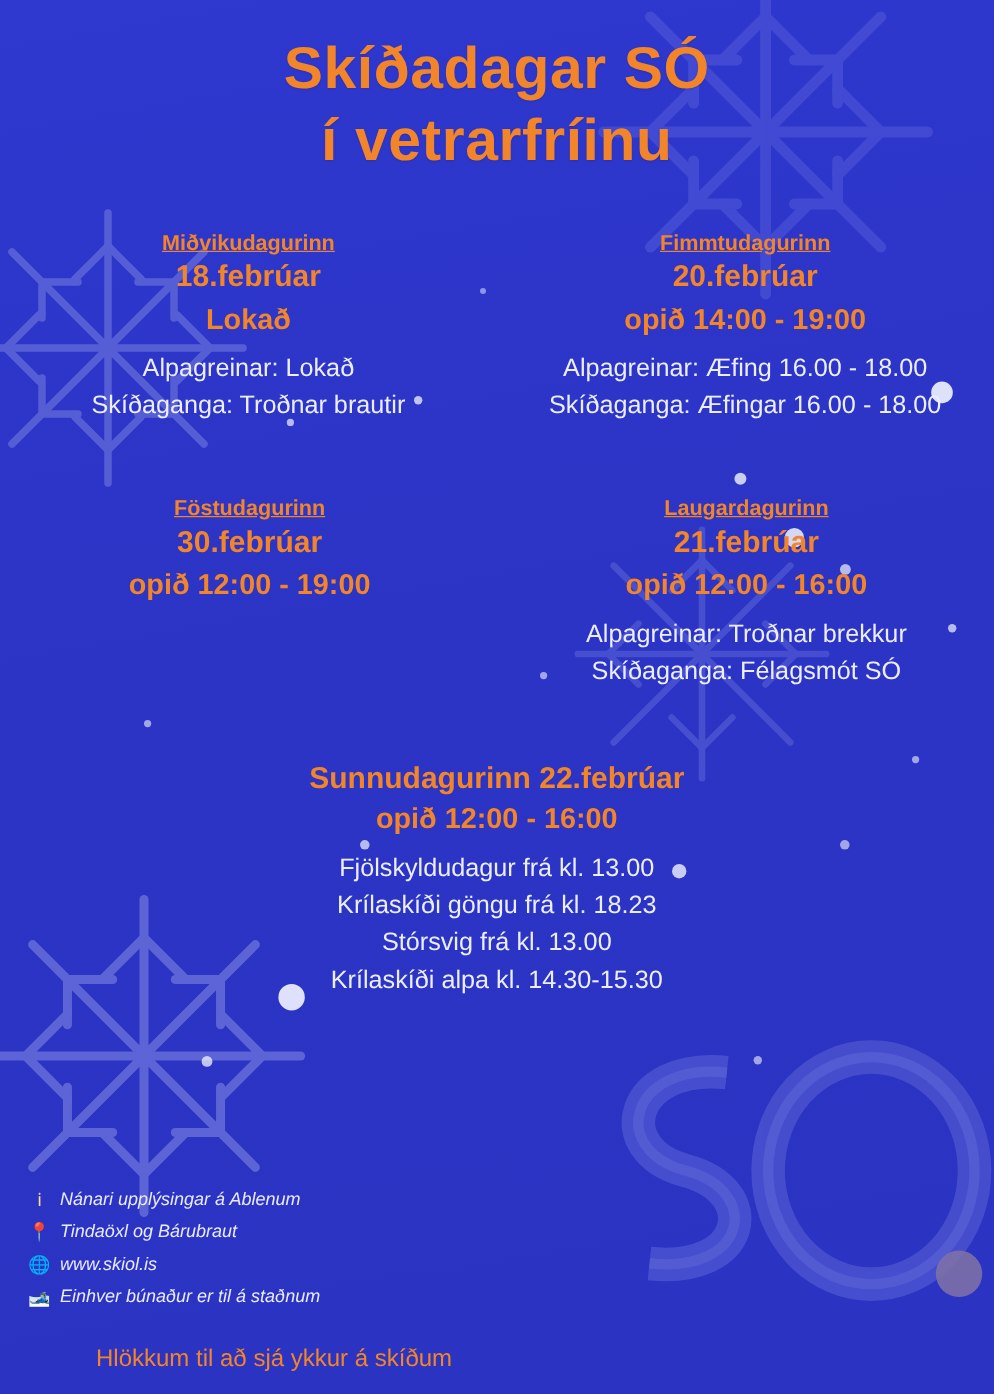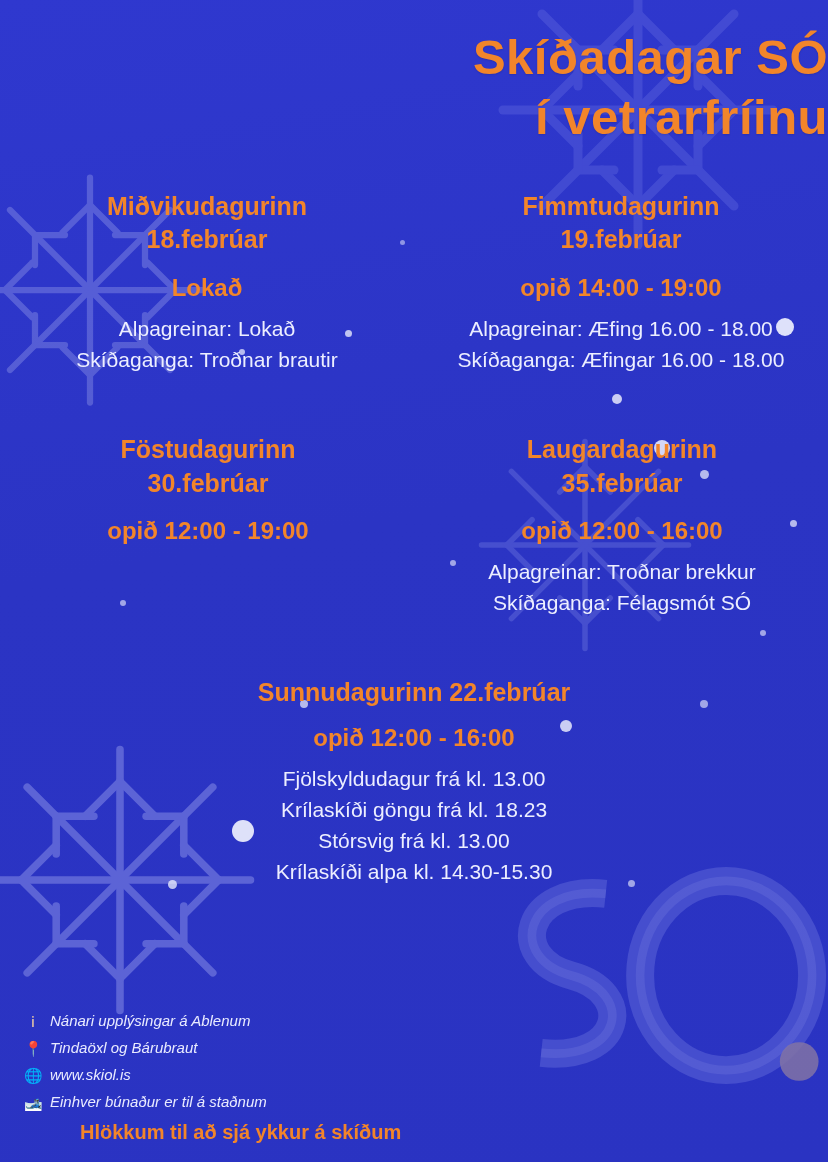--- a/index.html
+++ b/index.html
@@ -50,21 +50,21 @@
 
   
   .content {
     position: relative;
     z-index: 5;
     width: 100%;
     height: 100%;
   }
 
   .title {
-    text-align: right;
+    text-align: center;
     color: #f2852a;
     font-size: 49px;
     font-weight: bold;
     line-height: 1.22;
     letter-spacing: 0.5px;
     padding-top: 28px;
     text-shadow: 0 1px 2px rgba(0,0,0,0.12);
   }
   .title-line2 { display: block; }
 
@@ -77,35 +77,36 @@
     width: 50%;
     box-sizing: border-box;
     padding: 0 14px;
     text-align: center;
   }
   .day-col.row2 { margin-top: 58px; padding-left: 16px; }
 
   .day-name {
     color: #f2852a;
     font-weight: bold;
+    font-size: 18px;
+    line-height: 1.35;
+    text-decoration: underline;
+  }
+  .day-date {
+    color: #f2852a;
+    font-weight: bold;
     font-size: 25px;
     line-height: 1.35;
   }
-  .day-date {
-    color: #f2852a;
-    font-weight: bold;
-    font-size: 25px;
-    line-height: 1.35;
-  }
   .day-hours {
     color: #f2852a;
     font-weight: bold;
     font-size: 24px;
     line-height: 1.4;
-    margin-top: 14px;
+    margin-top: 2px;
   }
   .day-lines {
     margin-top: 8px;
   }
   .day-line {
     color: #eceeff;
     font-size: 21px;
     line-height: 1.48;
   }
 
@@ -144,24 +145,24 @@
     text-align: center;
     color: #ffd9a0;
   }
   .foot-text {
     color: #e9ebff;
     font-size: 15px;
     line-height: 1.2;
     font-style: italic;
   }
   .closing {
-    margin-top: 10px;
+    margin-top: 31px;
     margin-left: 56px;
     color: #f2852a;
-    font-weight: bold;
+    font-weight: normal;
     font-size: 20px;
   }
 </style>
 </head>
 <body>
 
 <div class="poster">
 
   <div class="flake" style="top:-40px; right:40px; opacity:0.45;">
     <svg width="300" height="300" viewBox="0 0 100 100">
@@ -312,37 +313,37 @@
         <div class="day-date">18.febrúar</div>
         <div class="day-hours">Lokað</div>
         <div class="day-lines">
           <div class="day-line">Alpagreinar: Lokað</div>
           <div class="day-line">Skíðaganga: Troðnar brautir</div>
         </div>
       </div>
 
       <div class="day-col">
         <div class="day-name">Fimmtudagurinn</div>
-        <div class="day-date">19.febrúar</div>
+        <div class="day-date">20.febrúar</div>
         <div class="day-hours">opið 14:00 - 19:00</div>
         <div class="day-lines">
           <div class="day-line">Alpagreinar: Æfing 16.00 - 18.00</div>
           <div class="day-line">Skíðaganga: Æfingar 16.00 - 18.00</div>
         </div>
       </div>
 
       <div class="day-col row2">
         <div class="day-name">Föstudagurinn</div>
         <div class="day-date">30.febrúar</div>
         <div class="day-hours">opið 12:00 - 19:00</div>
       </div>
 
       <div class="day-col row2">
         <div class="day-name">Laugardagurinn</div>
-        <div class="day-date">35.febrúar</div>
+        <div class="day-date">21.febrúar</div>
         <div class="day-hours">opið 12:00 - 16:00</div>
         <div class="day-lines">
           <div class="day-line">Alpagreinar: Troðnar brekkur</div>
           <div class="day-line">Skíðaganga: Félagsmót SÓ</div>
         </div>
       </div>
 
     </div>
 
     <div class="sunday">

